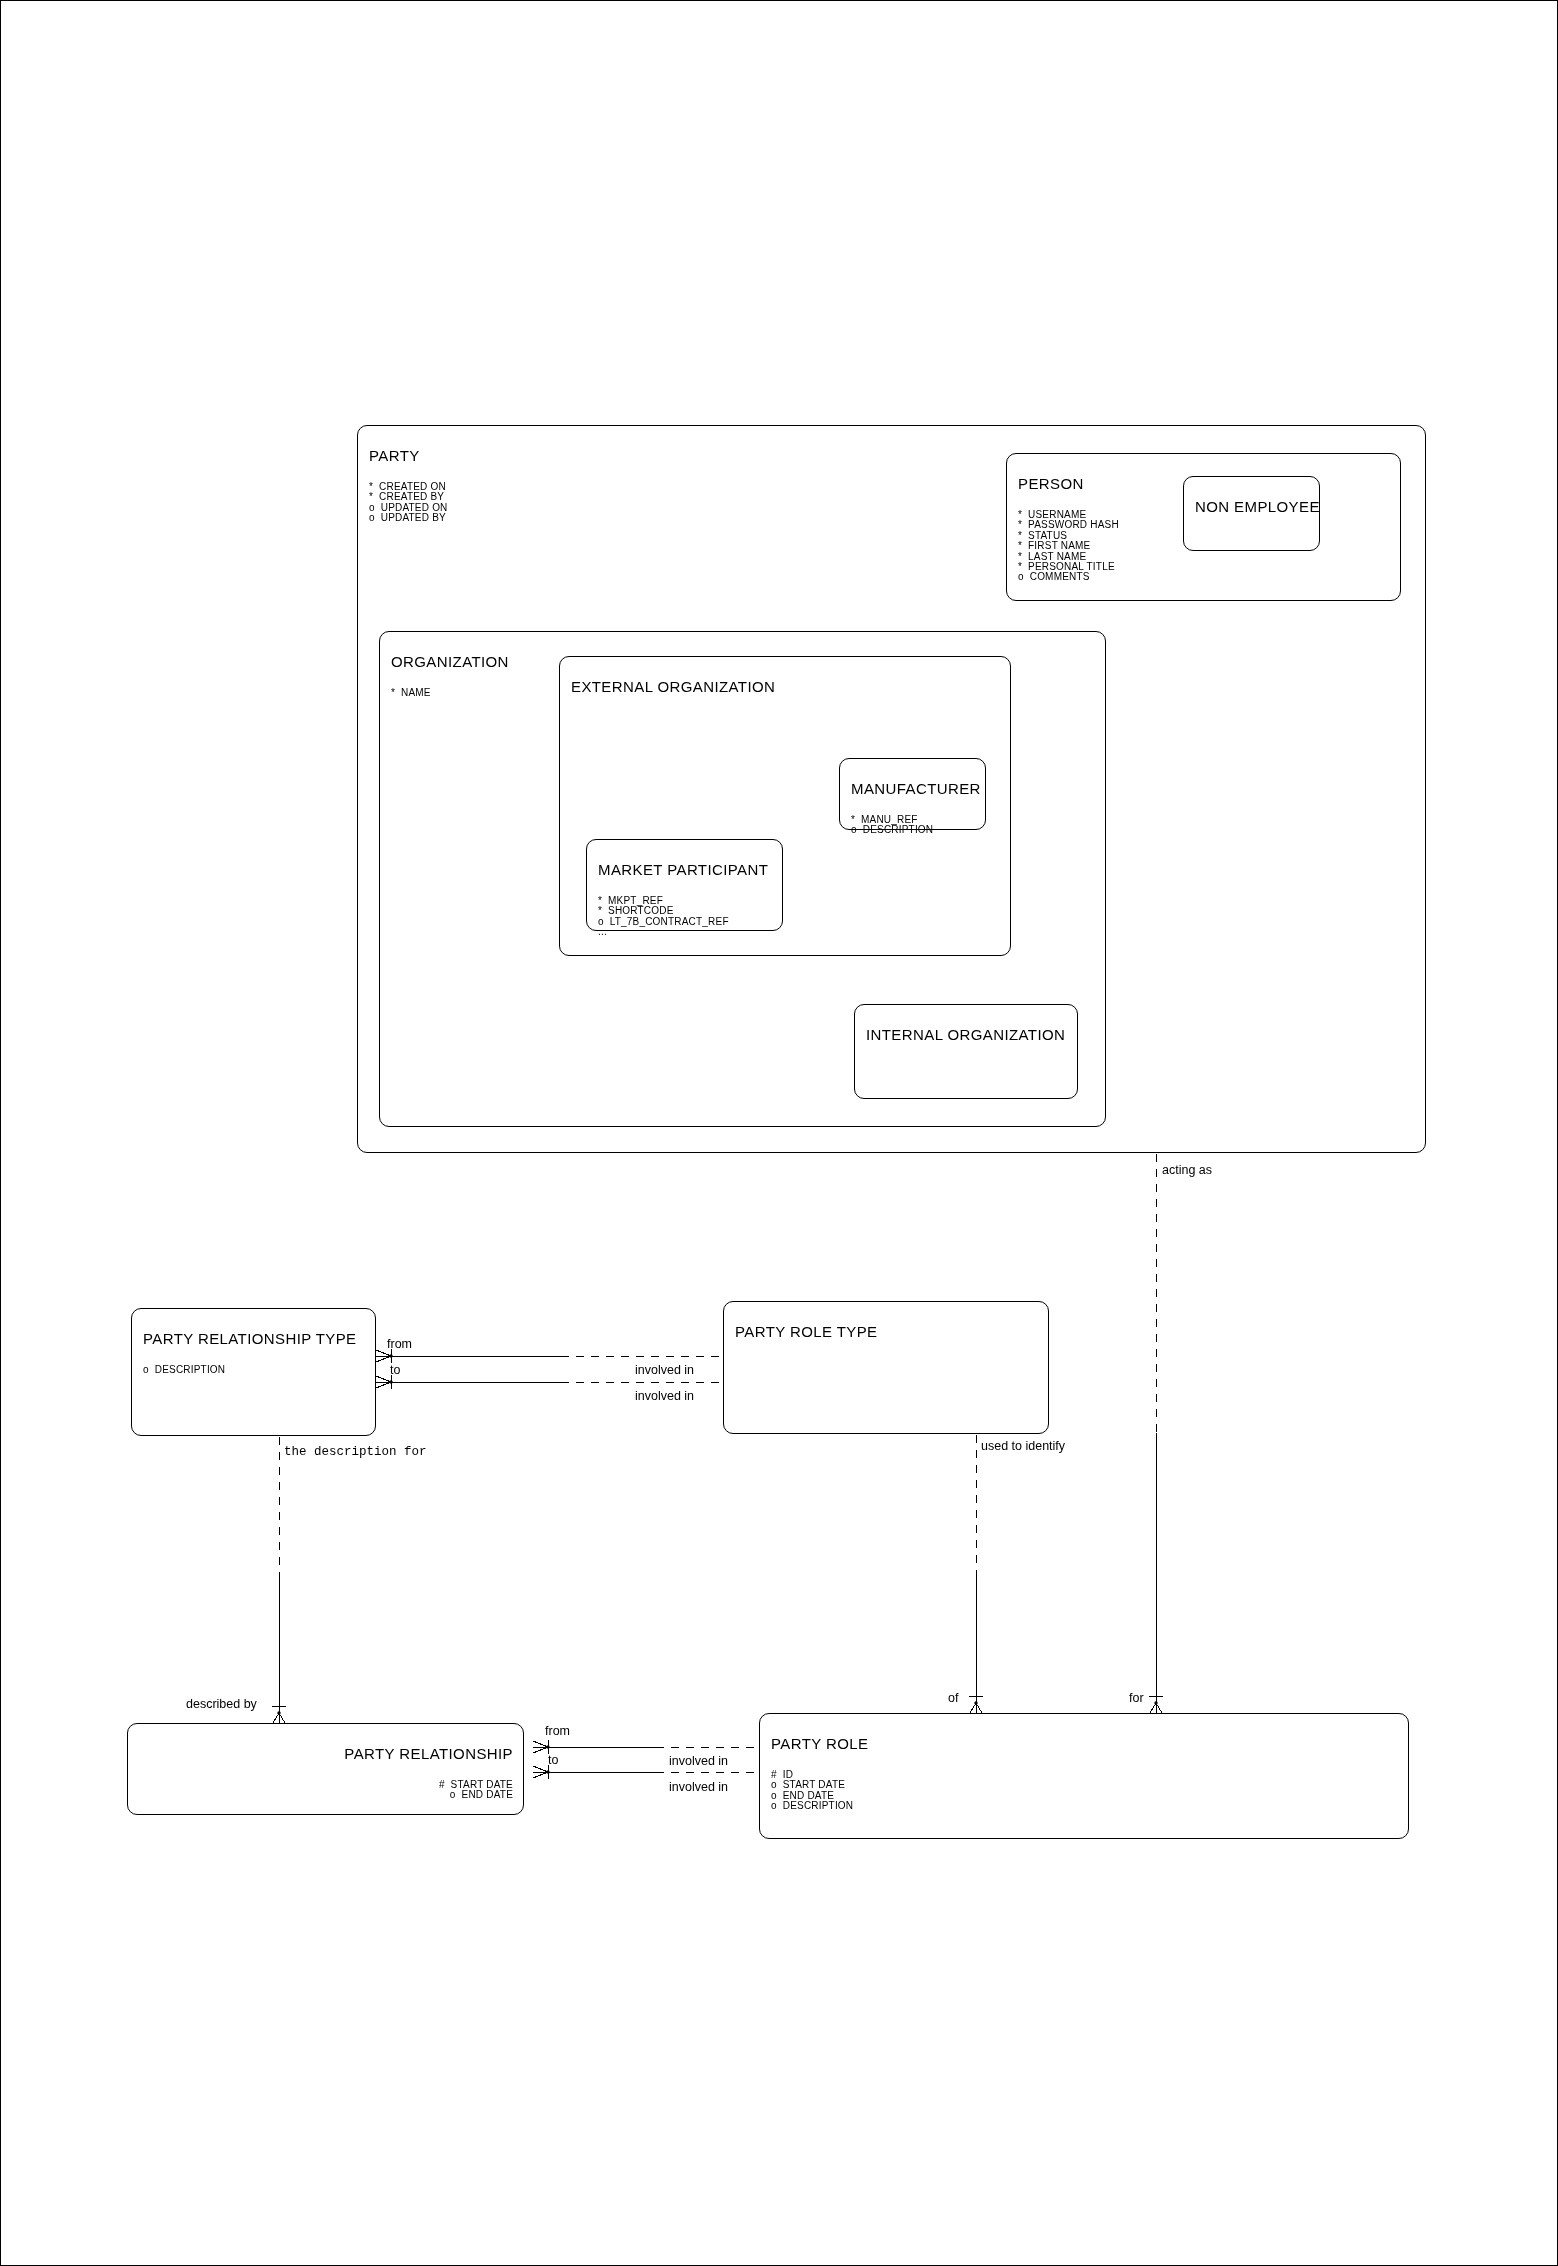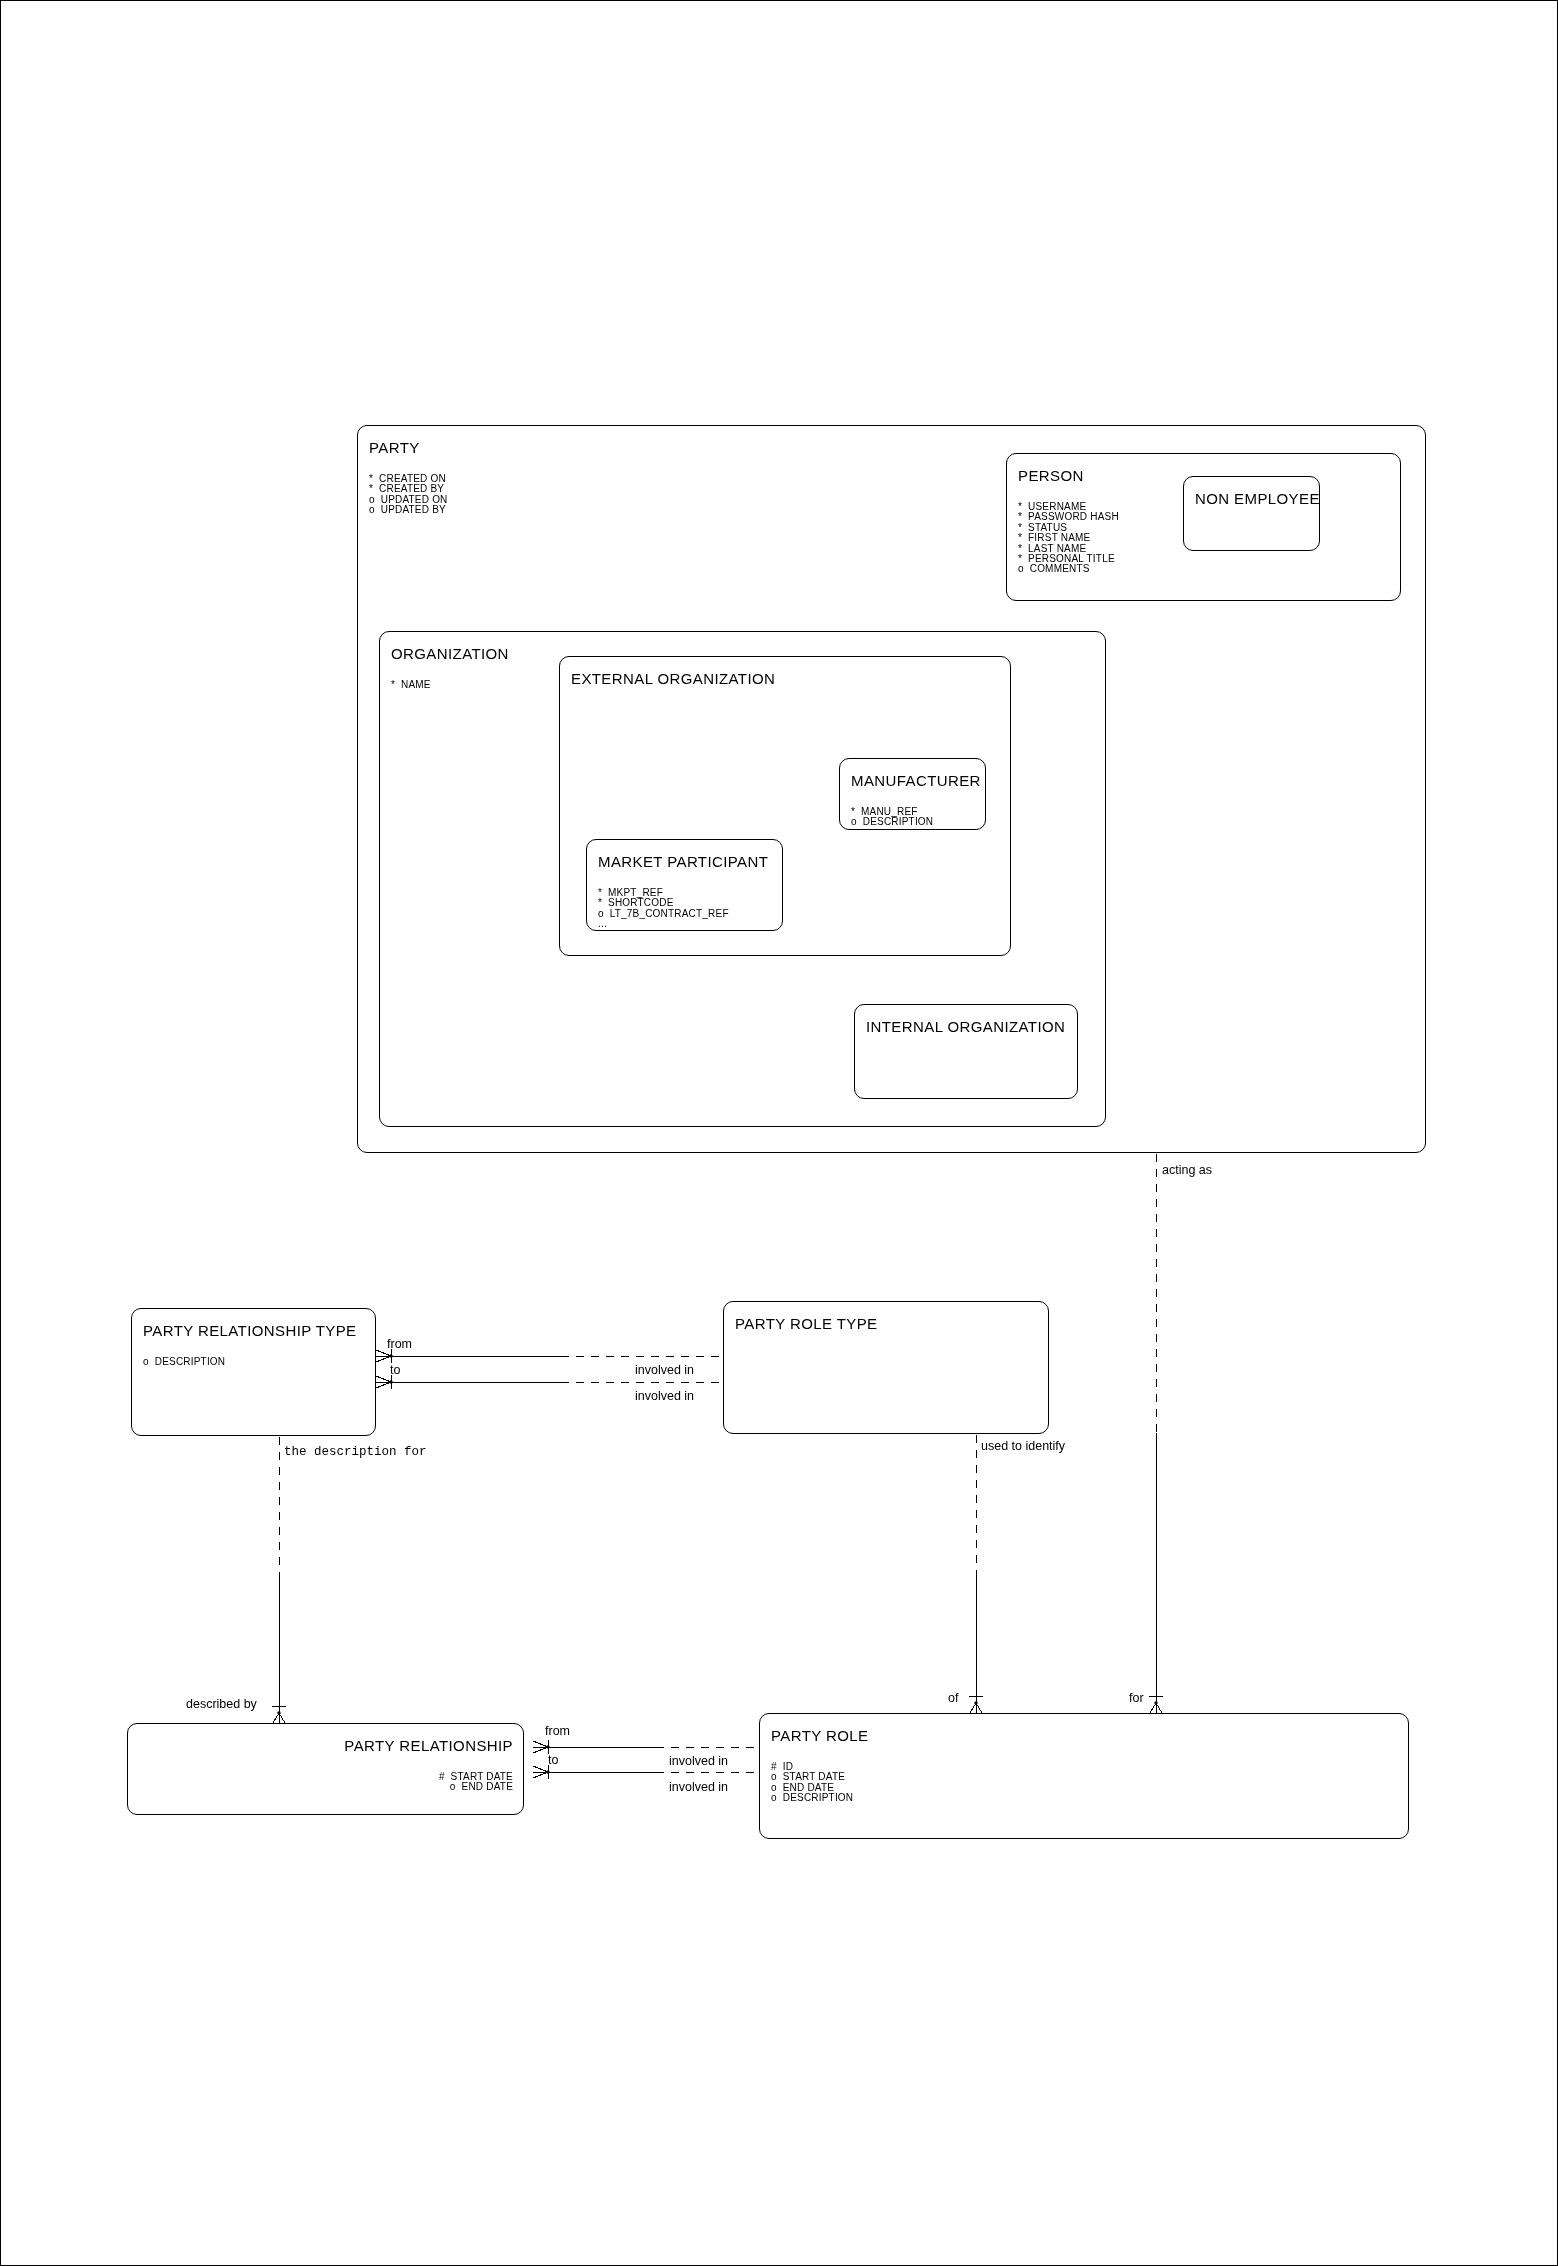--- a/index.html
+++ b/index.html
@@ -12,21 +12,21 @@
     font-family:"Liberation Sans", sans-serif;
     color:#000;
     overflow:hidden;
   }
   .entity{
     position:absolute;
     box-sizing:border-box;
     border:1px solid #000;
     border-radius:10px;
     background:transparent;
-    padding:14px 10px 0 11px;
+    padding:22px 10px 0 11px;
   }
   .entity-title{
     font-size:15px;
     letter-spacing:0.4px;
     line-height:16px;
     white-space:nowrap;
   }
   .entity-attrs{margin-top:18px;}
   .entity-attr{
     font-size:10px;

